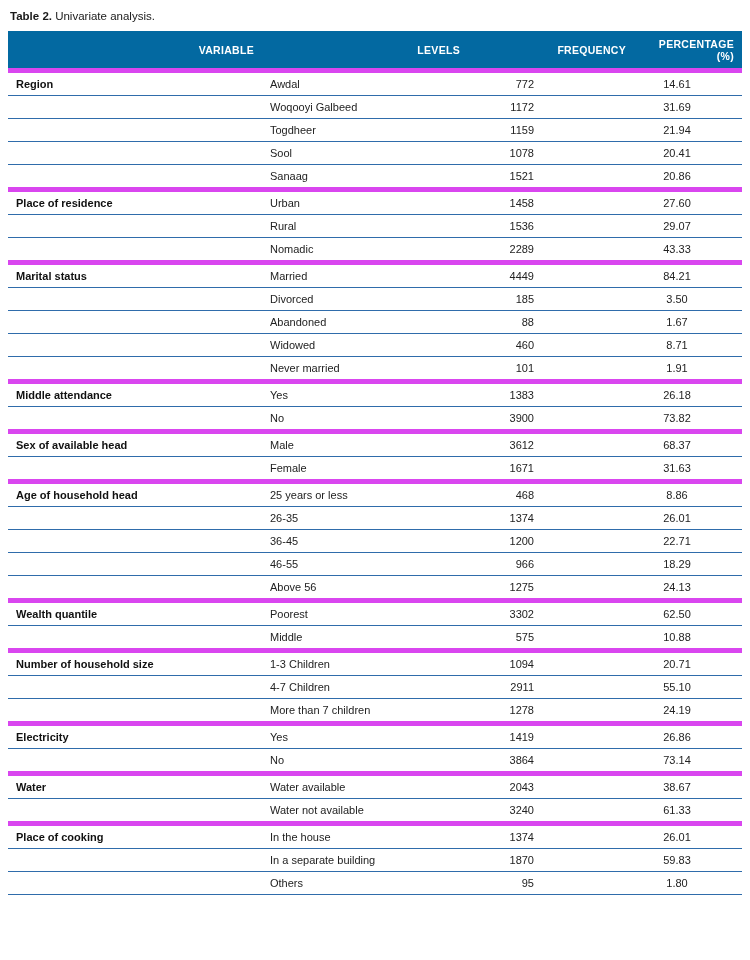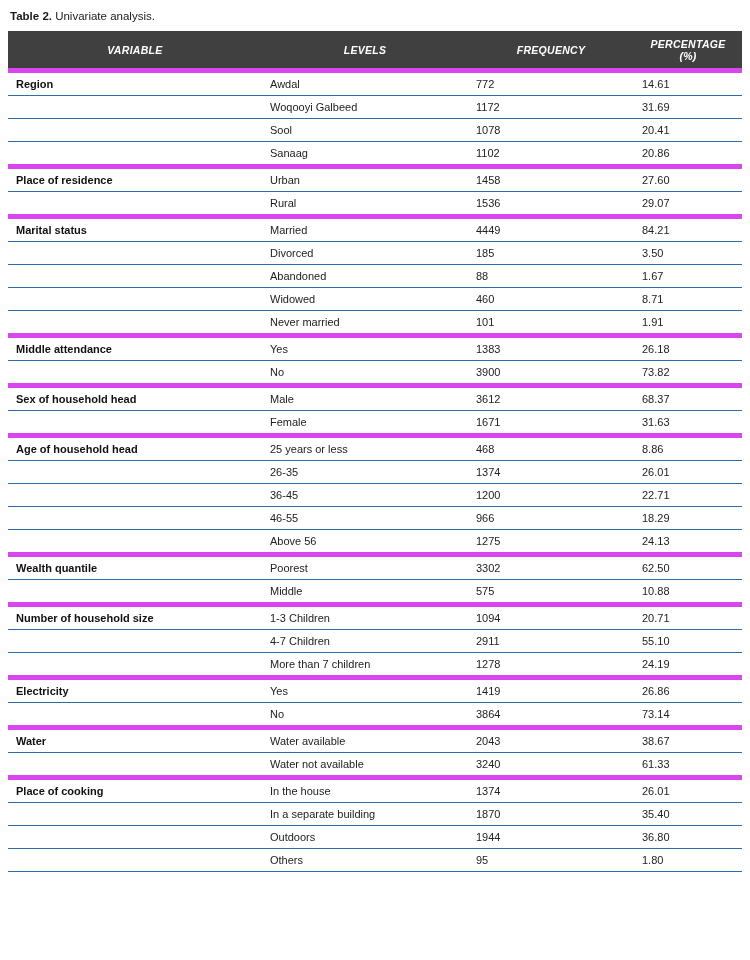--- a/index.html
+++ b/index.html
@@ -23,47 +23,46 @@
   }
   .caption .caption-label {
     font-weight: bold;
   }
   table.univariate {
     border-collapse: collapse;
     width: 734px;
     table-layout: fixed;
   }
   thead th {
-    background: #404040;
+    background: #0369a1;
     color: #ffffff;
     font-size: 10.5px;
     font-weight: bold;
-    text-align: center;
+    text-align: right;
     padding: 7px 8px 6px 8px;
     letter-spacing: 0.3px;
-    font-style: italic;
   }
   tbody td {
     font-size: 11px;
     color: #222222;
     padding: 5px 8px;
     border-bottom: 1px solid #2f6cab;
     overflow: hidden;
     white-space: nowrap;
   }
   tbody td.var {
     font-weight: bold;
     color: #111111;
   }
   tbody td.freq {
-    text-align: left;
+    text-align: right;
     padding-right: 100px;
   }
   tbody td.pct {
-    text-align: left;
+    text-align: center;
     padding-right: 30px;
   }
   tbody tr.group-start td {
     border-top: 5px solid #d946ef;
   }
 </style>
 </head>
 <body>
 
 <div class="page">
@@ -96,42 +95,54 @@
           <td class="pct">14.61</td>
         </tr>
         <tr>
           <td class="var"></td>
           <td class="lvl">Woqooyi Galbeed</td>
           <td class="freq">1172</td>
           <td class="pct">31.69</td>
         </tr>
         <tr>
           <td class="var"></td>
+          <td class="lvl">Togdheer</td>
+          <td class="freq">1159</td>
+          <td class="pct">21.94</td>
+        </tr>
+        <tr>
+          <td class="var"></td>
           <td class="lvl">Sool</td>
           <td class="freq">1078</td>
           <td class="pct">20.41</td>
         </tr>
         <tr>
           <td class="var"></td>
           <td class="lvl">Sanaag</td>
-          <td class="freq">1102</td>
+          <td class="freq">1521</td>
           <td class="pct">20.86</td>
         </tr>
         <tr class="group-start">
           <td class="var">Place of residence</td>
           <td class="lvl">Urban</td>
           <td class="freq">1458</td>
           <td class="pct">27.60</td>
         </tr>
         <tr>
           <td class="var"></td>
           <td class="lvl">Rural</td>
           <td class="freq">1536</td>
           <td class="pct">29.07</td>
         </tr>
+        <tr>
+          <td class="var"></td>
+          <td class="lvl">Nomadic</td>
+          <td class="freq">2289</td>
+          <td class="pct">43.33</td>
+        </tr>
         <tr class="group-start">
           <td class="var">Marital status</td>
           <td class="lvl">Married</td>
           <td class="freq">4449</td>
           <td class="pct">84.21</td>
         </tr>
         <tr>
           <td class="var"></td>
           <td class="lvl">Divorced</td>
           <td class="freq">185</td>
@@ -161,21 +172,21 @@
           <td class="freq">1383</td>
           <td class="pct">26.18</td>
         </tr>
         <tr>
           <td class="var"></td>
           <td class="lvl">No</td>
           <td class="freq">3900</td>
           <td class="pct">73.82</td>
         </tr>
         <tr class="group-start">
-          <td class="var">Sex of household head</td>
+          <td class="var">Sex of available head</td>
           <td class="lvl">Male</td>
           <td class="freq">3612</td>
           <td class="pct">68.37</td>
         </tr>
         <tr>
           <td class="var"></td>
           <td class="lvl">Female</td>
           <td class="freq">1671</td>
           <td class="pct">31.63</td>
         </tr>
@@ -266,27 +277,21 @@
         <tr class="group-start">
           <td class="var">Place of cooking</td>
           <td class="lvl">In the house</td>
           <td class="freq">1374</td>
           <td class="pct">26.01</td>
         </tr>
         <tr>
           <td class="var"></td>
           <td class="lvl">In a separate building</td>
           <td class="freq">1870</td>
-          <td class="pct">35.40</td>
-        </tr>
-        <tr>
-          <td class="var"></td>
-          <td class="lvl">Outdoors</td>
-          <td class="freq">1944</td>
-          <td class="pct">36.80</td>
+          <td class="pct">59.83</td>
         </tr>
         <tr>
           <td class="var"></td>
           <td class="lvl">Others</td>
           <td class="freq">95</td>
           <td class="pct">1.80</td>
         </tr>
       </tbody>
   </table>
 

